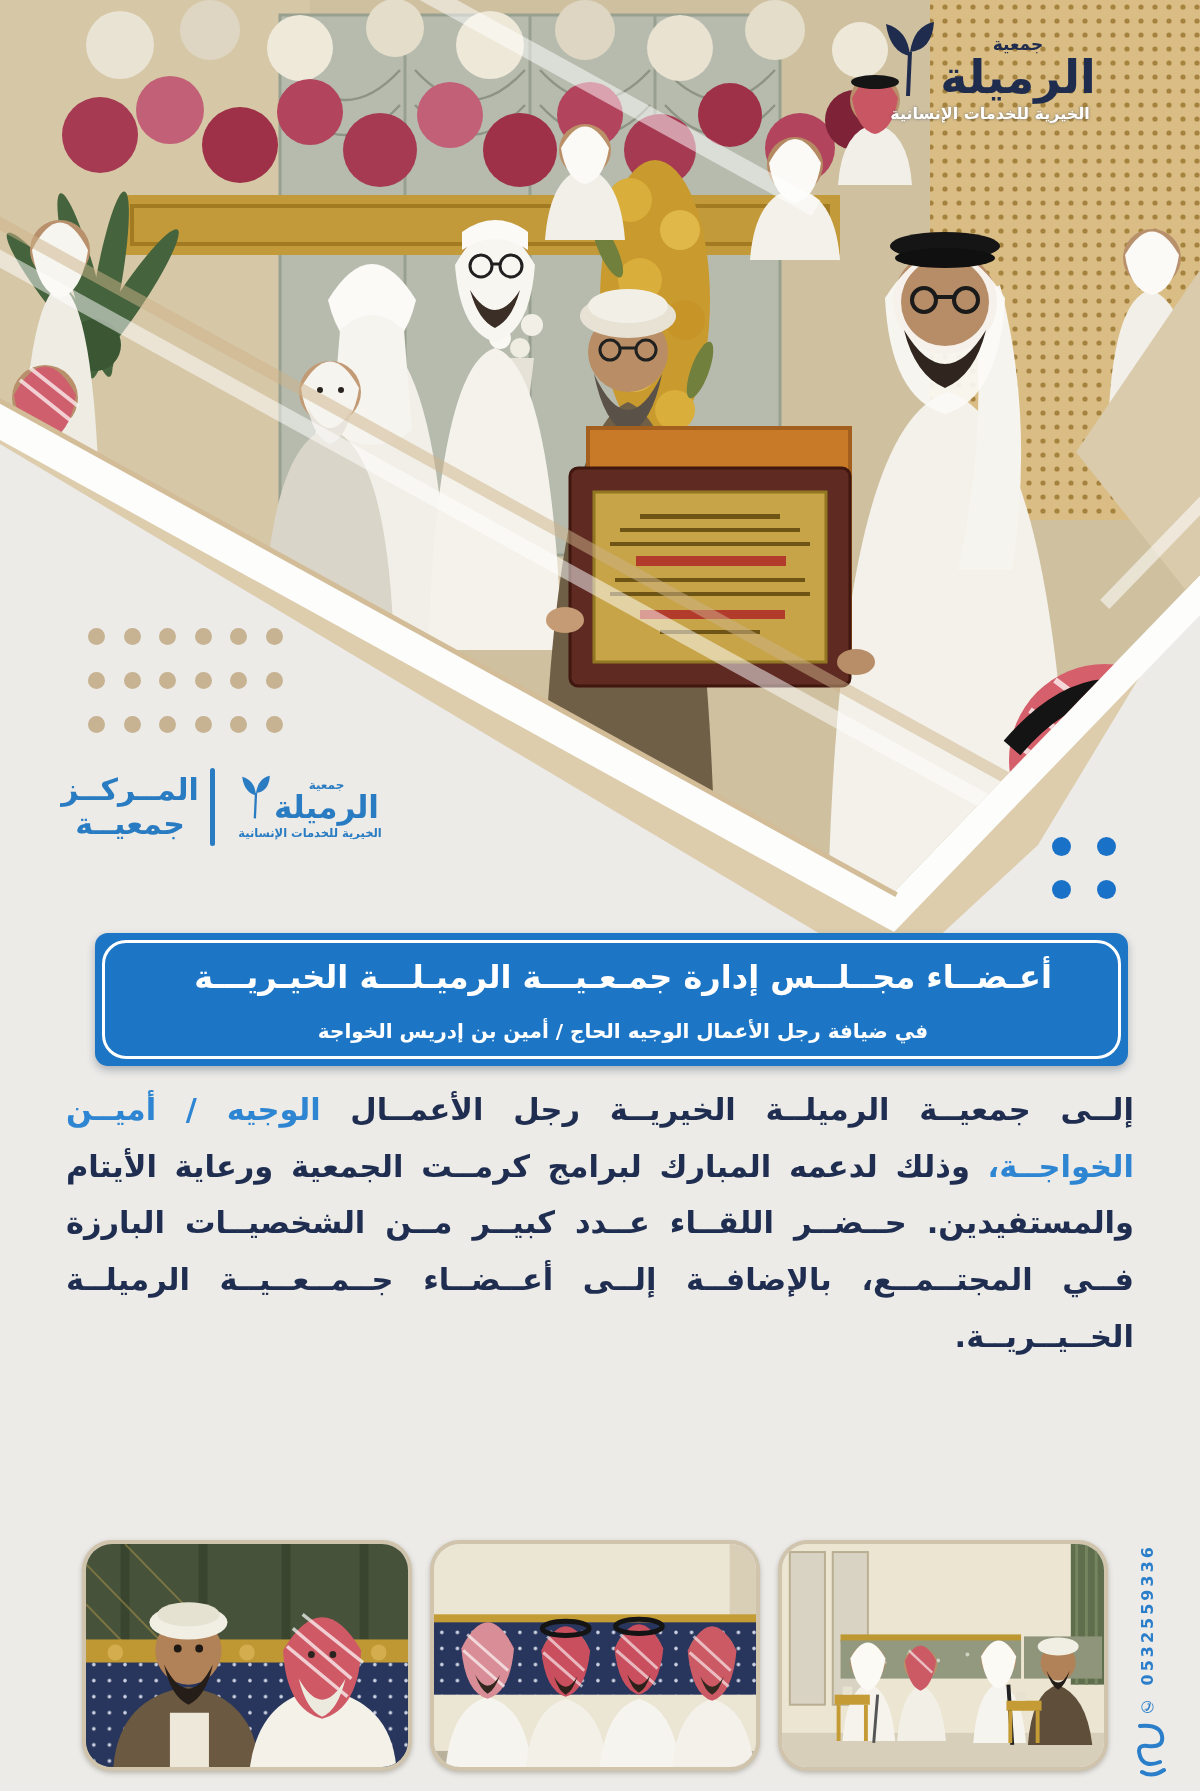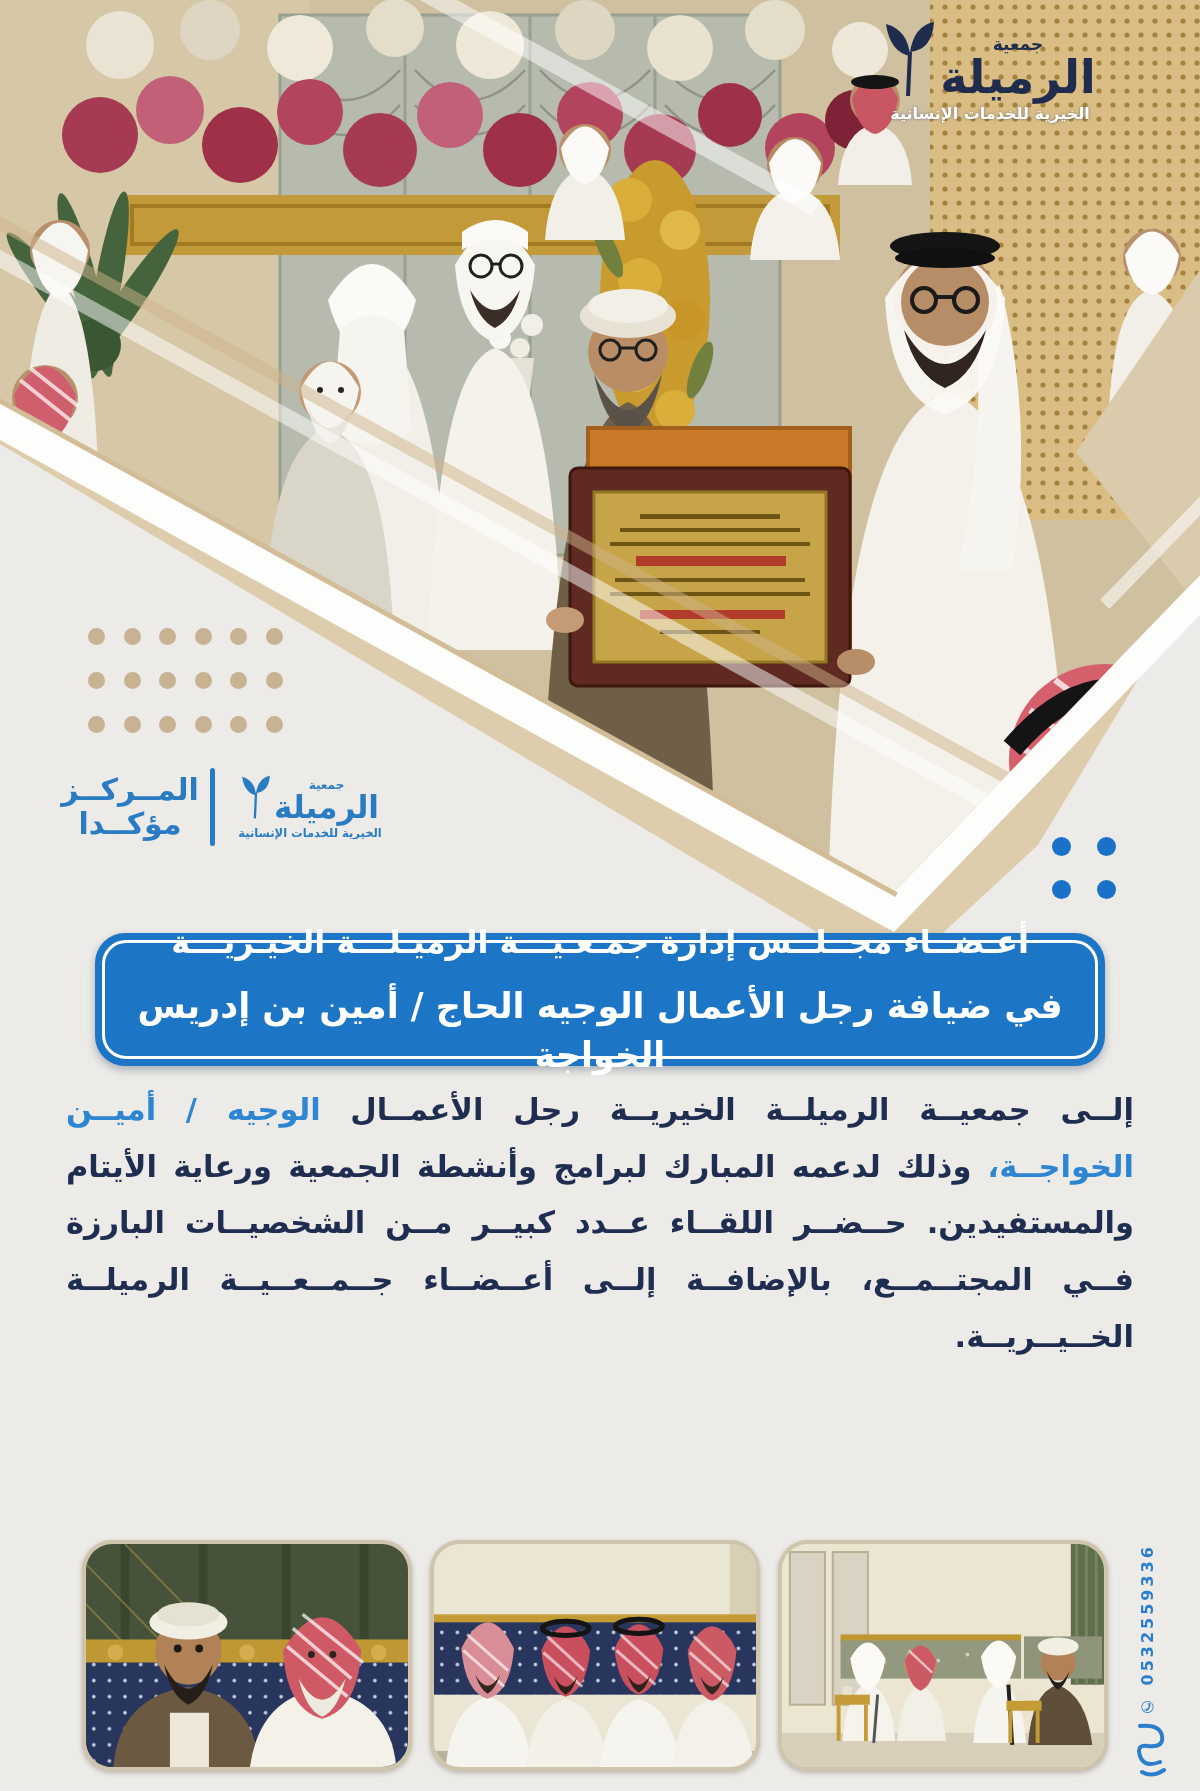--- a/index.html
+++ b/index.html
@@ -48,26 +48,26 @@
   .m-main{font-size:31px;font-weight:bold;line-height:1;}
   .m-tagline{font-size:11.5px;font-weight:bold;margin-top:3px;}
 
   
   .dots-blue{position:absolute;left:1052px;top:837px;width:66px;display:grid;
     grid-template-columns:repeat(2,1fr);grid-gap:24px;}
   .dots-blue i{width:19px;height:19px;border-radius:50%;background:#1a72c8;display:block;}
 
   
   .title-box{position:absolute;left:95px;top:933px;width:1010px;height:133px;background:#1d76c5;
-    border-radius:30px;box-shadow:0 4px 8px rgba(20,40,70,.3);display:flex;flex-direction:column;
-    justify-content:center;align-items:center;direction:rtl;}
+    border-radius:13px;box-shadow:0 4px 8px rgba(20,40,70,.3);display:flex;flex-direction:column;
+    justify-content:center;align-items:center;direction:rtl;padding-left:23px;}
   .title-box::before{content:"";position:absolute;inset:7px;border:3px solid #ffffff;border-radius:24px;pointer-events:none;}
   .title-line{color:#fff;font-weight:bold;text-align:center;width:92%;}
   .t1{font-size:32px;line-height:1.45;}
-  .t2{font-size:35px;line-height:1.4;margin-top:16px;}
+  .t2{font-size:20px;line-height:1.4;margin-top:16px;}
 
   
   .para{position:absolute;left:66px;width:1068px;direction:rtl;color:#1f2e50;font-weight:bold;
     font-size:30.5px;line-height:1.86;text-align:justify;margin:0;}
   .p1{top:1082px;}
   .p2{top:1352px;text-align-last:center;}
   .hl{color:#2e86d2;}
 
   
   .gallery{position:absolute;left:82px;top:1540px;width:1026px;display:flex;gap:18px;}
@@ -335,21 +335,21 @@
       <i></i>
       <i></i>
       <i></i>
       <i></i>
       <i></i>
   </div>
 
   <div class="media-row">
     <div class="media-text">
       <div>المــركــز</div>
-      <div>مؤكــدا</div>
+      <div>جمعيــة</div>
     </div>
     <div class="media-divider"></div>
     <div class="media-brand">
       <div class="m-row">
         <div>
           <div class="m-small">جمعية</div>
           <div class="m-main">الرميلة</div>
         </div>
         <span>
           <svg width="30" height="44" viewBox="0 0 52 74">
@@ -368,21 +368,21 @@
       <i></i>
       <i></i>
       <i></i>
   </div>
 
   <div class="title-box" lang="ar" dir="rtl">
     <div class="title-line t1">أعـضــاء مجــلــس إدارة جمـعـيـــة الرميـلـــة الخيـريـــة</div>
     <div class="title-line t2">في ضيافة رجل الأعمال الوجيه الحاج / أمين بن إدريس الخواجة</div>
   </div>
 
-  <p class="para p1" lang="ar" dir="rtl"><span>إلــى جمعيــة الرميلــة الخيريــة رجل الأعمــال </span><span class="hl">الوجيه / أميــن الخواجــة،</span><span> وذلك لدعمه المبارك لبرامج وأنشطة الجمعية ورعاية الأيتام والمستفيدين. حــضــر اللقــاء عــدد كبيــر مــن الشخصيــات البارزة فــي المجتــمــع، بالإضافــة إلــى أعــضــاء جــمــعــيــة الرميلــة الخــيــريــة.</span></p>
+  <p class="para p1" lang="ar" dir="rtl"><span>إلــى جمعيــة الرميلــة الخيريــة رجل الأعمــال </span><span class="hl">الوجيه / أميــن الخواجــة،</span><span> وذلك لدعمه المبارك لبرامج كرمــت الجمعية ورعاية الأيتام والمستفيدين. حــضــر اللقــاء عــدد كبيــر مــن الشخصيــات البارزة فــي المجتــمــع، بالإضافــة إلــى أعــضــاء جــمــعــيــة الرميلــة الخــيــريــة.</span></p>
 
 
   <div class="gallery">
 
     <div class="ph">
       <svg viewBox="0 0 330 222" preserveAspectRatio="none">
         <rect width="330" height="222" fill="#46523a"></rect>
         <g stroke="#39452f" stroke-width="9">
             <line x1="40" y1="0" x2="40" y2="110"></line>
             <line x1="120" y1="0" x2="120" y2="100"></line>

